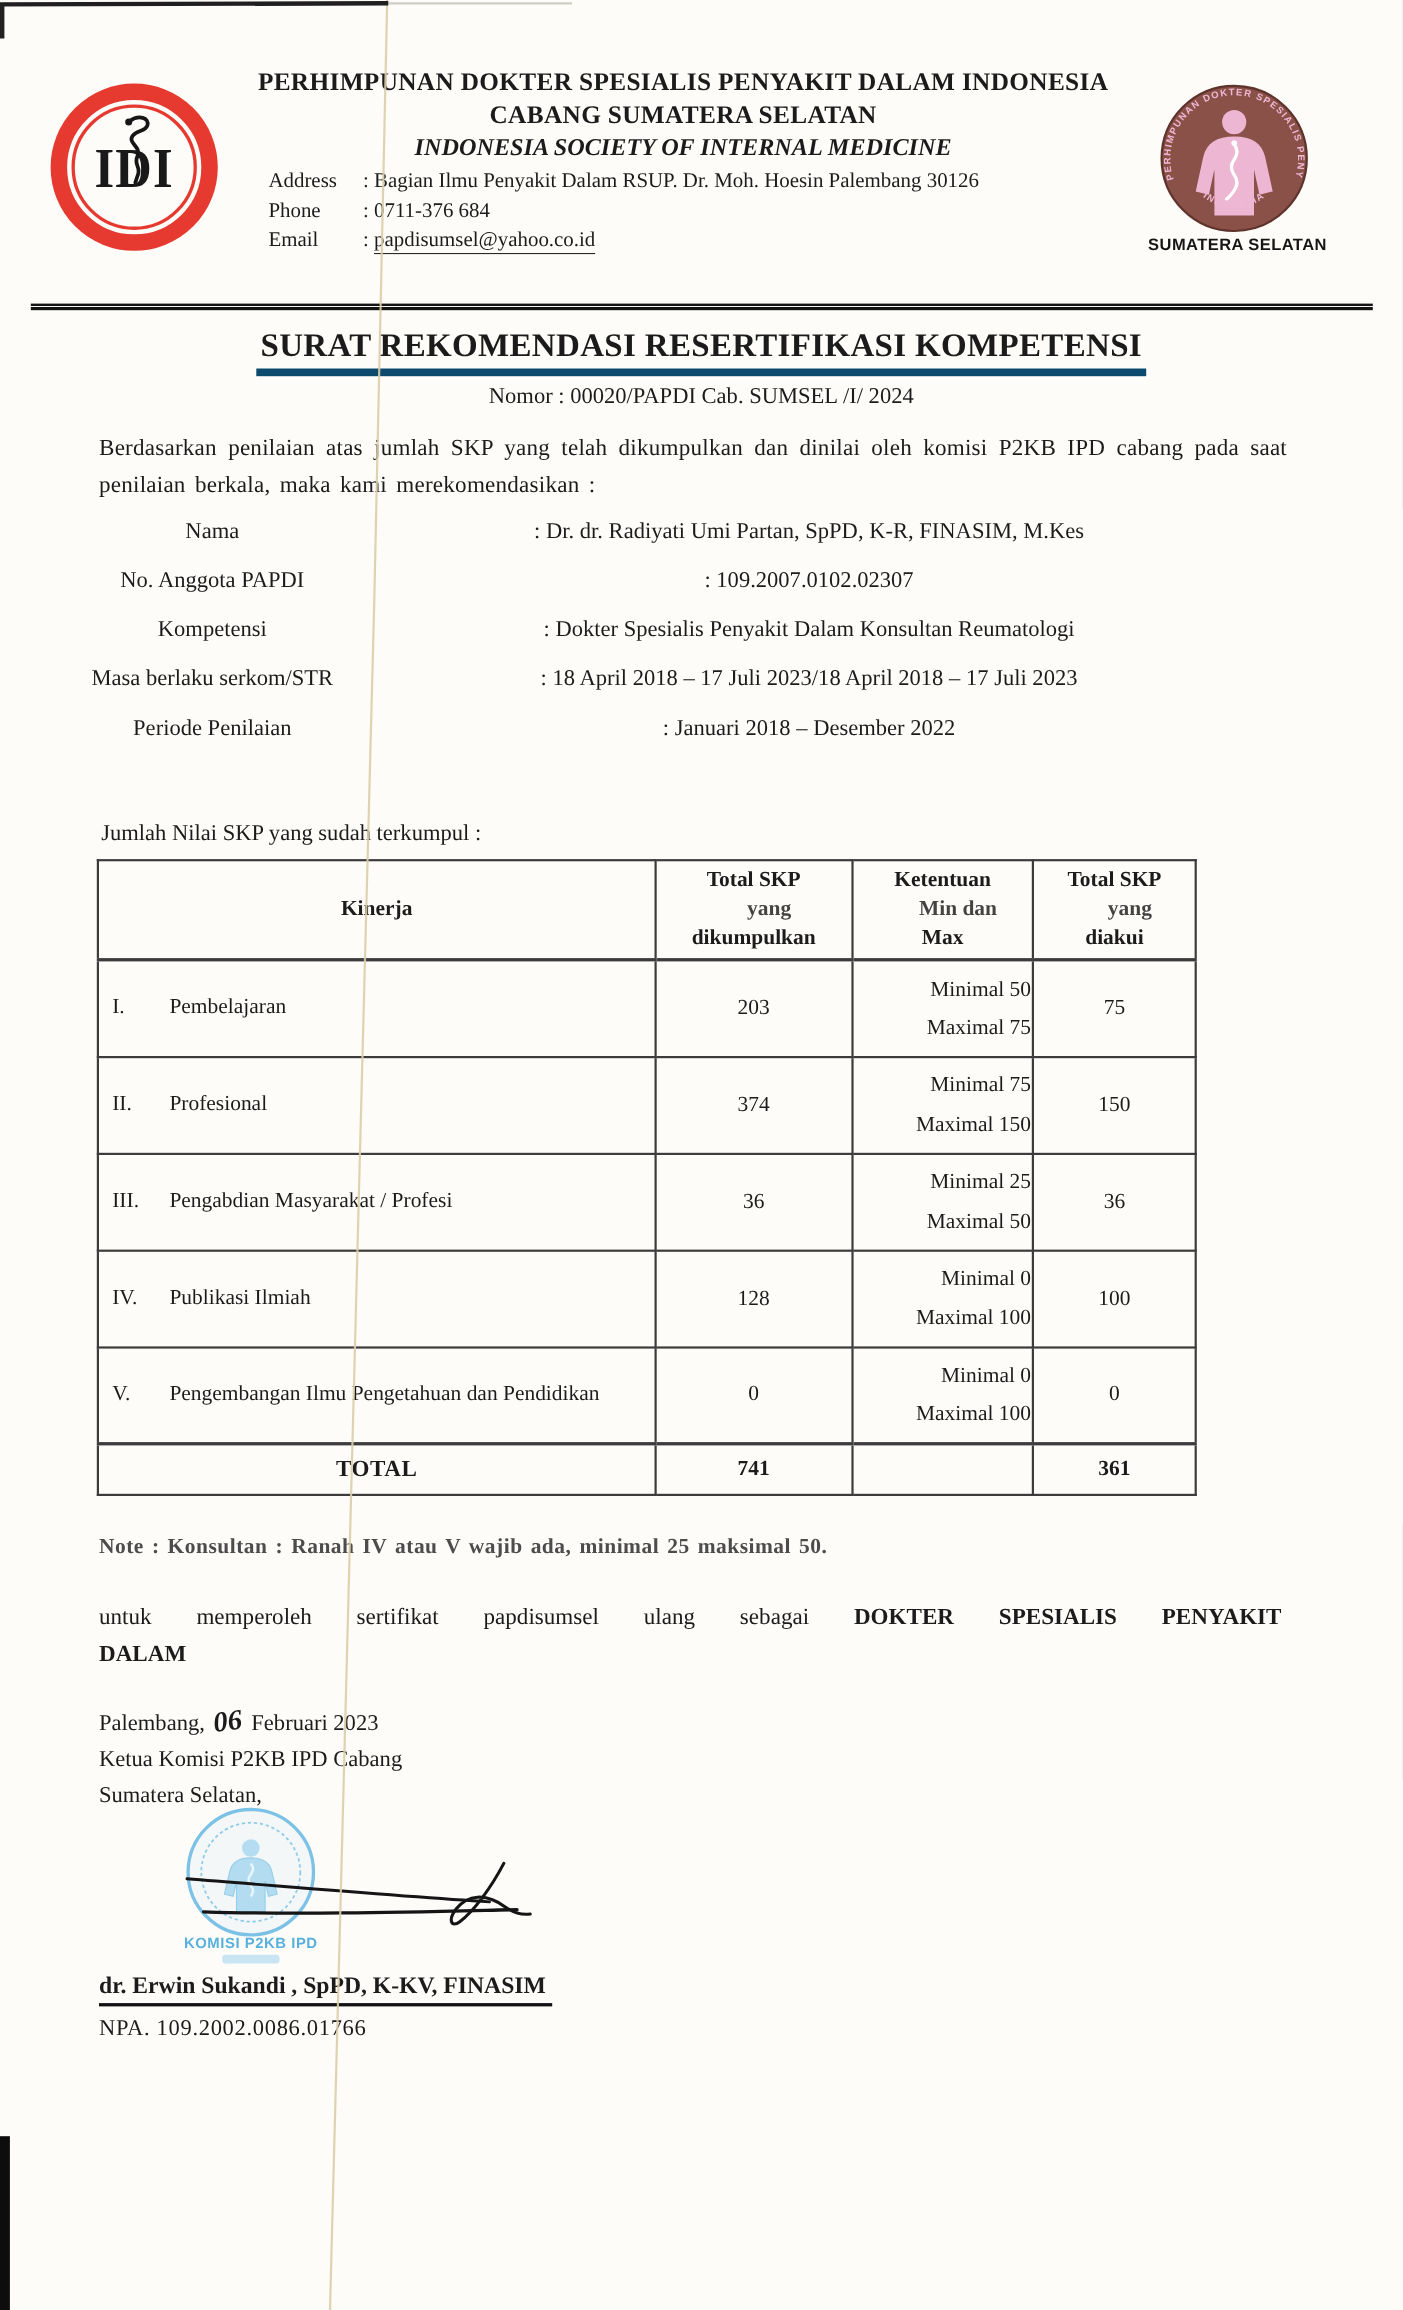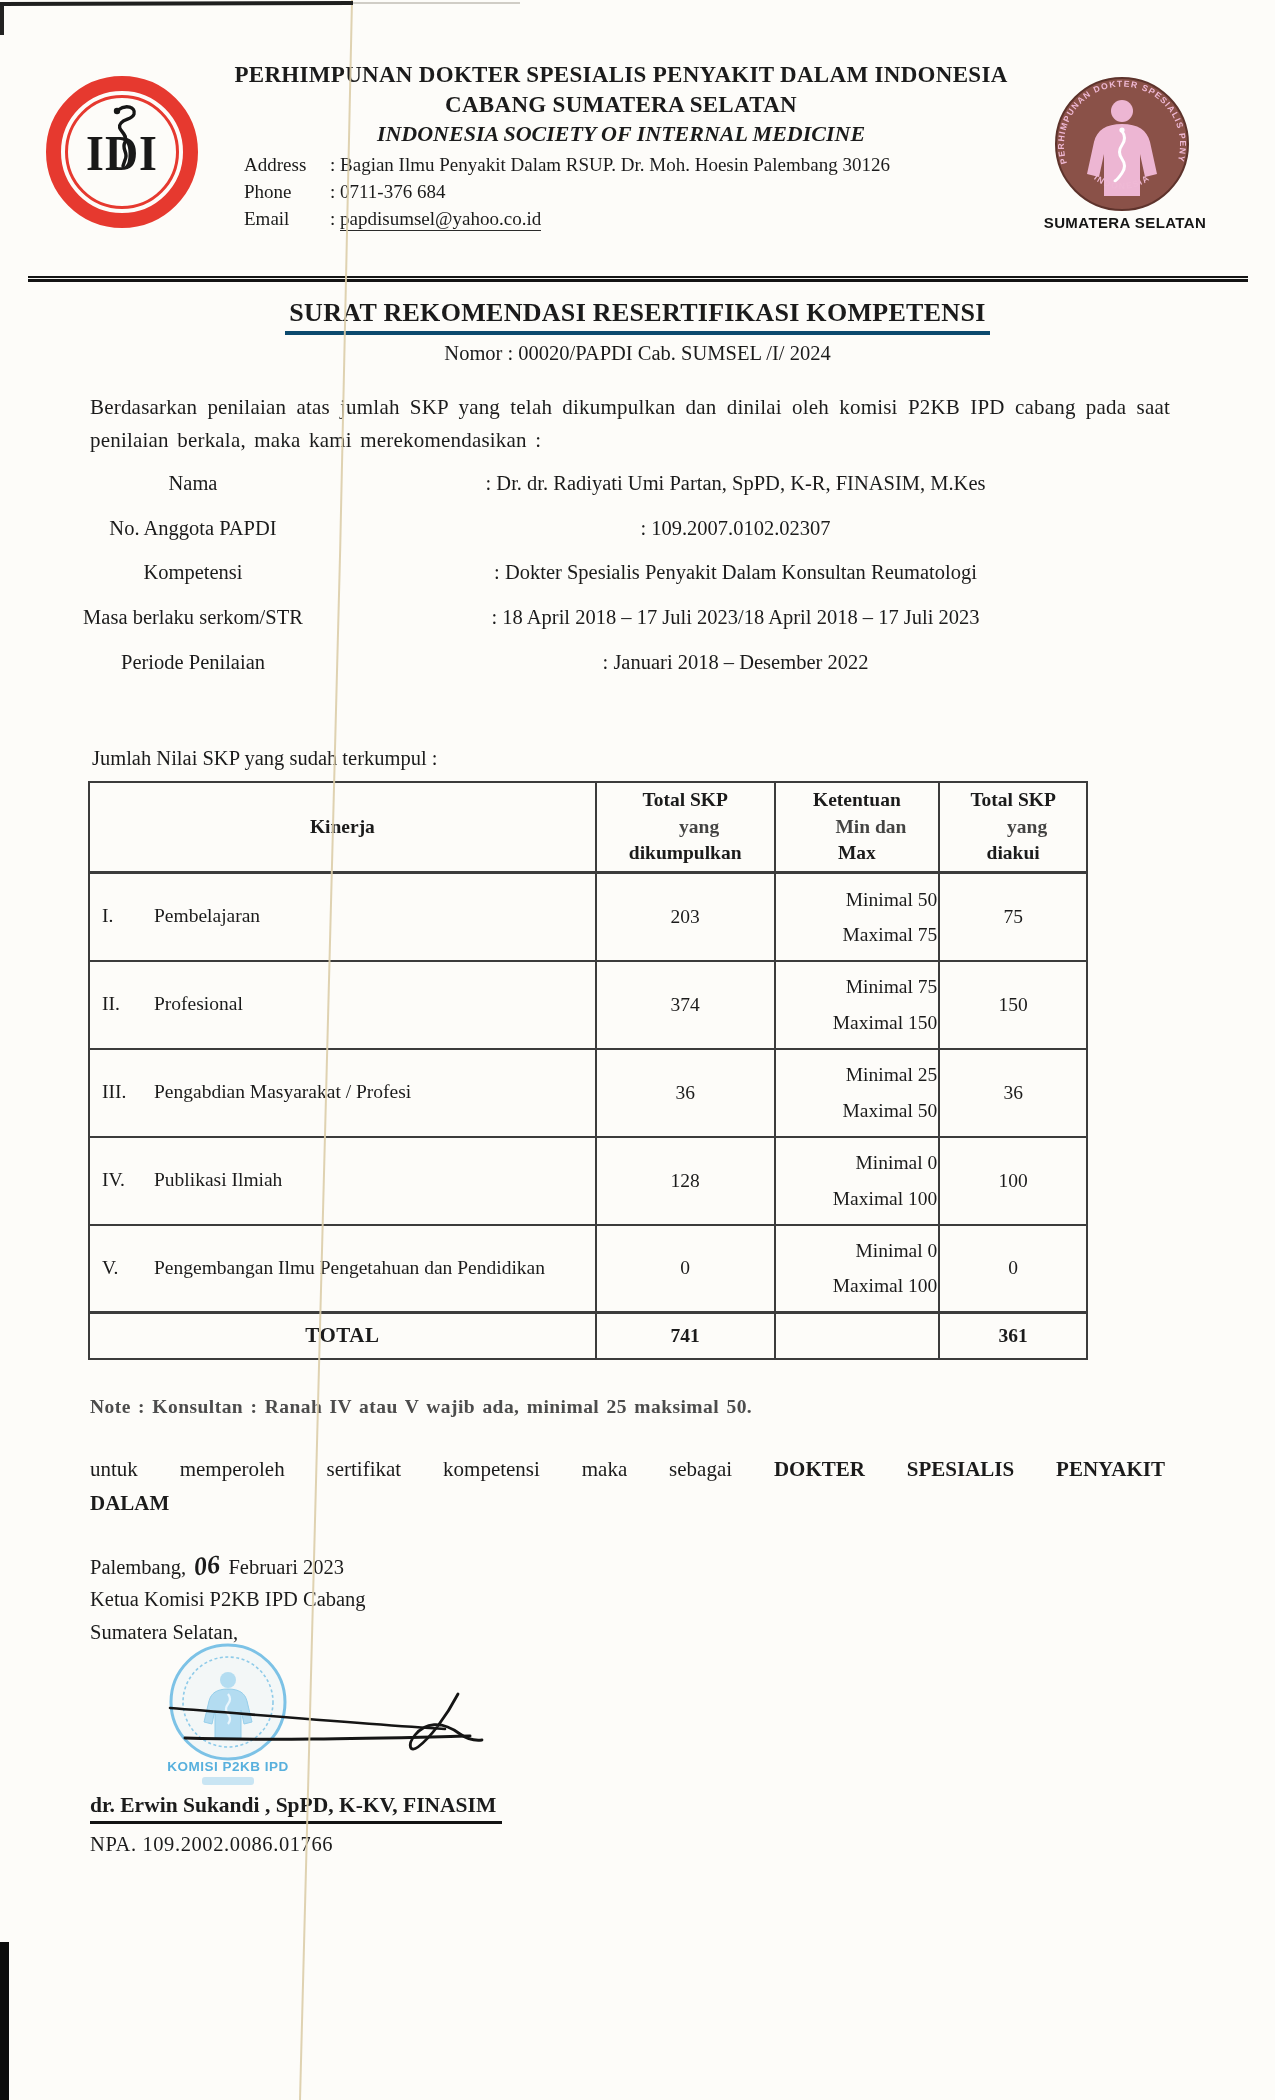--- a/index.html
+++ b/index.html
@@ -24,22 +24,22 @@
   .idi-snake{position:absolute;top:26px;left:46px;}
   
   .papdi-logo{position:absolute;top:68px;left:1040px;width:170px;height:172px;}
   .papdi-caption{position:absolute;top:214px;left:1030px;width:190px;text-align:center;
     font-family:"Liberation Sans",sans-serif;font-weight:bold;font-size:15px;letter-spacing:.4px;color:#161616;}
   
   .head-rule{position:absolute;top:276px;left:28px;width:1220px;height:6px;
     background:linear-gradient(#141414 0 2px,#f6f5f1 2px 3px,#141414 3px 6px);}
   
   .title-wrap{position:absolute;top:298px;left:0;width:1275px;text-align:center;}
-  .title-h{display:inline-block;font-size:26px;font-weight:bold;letter-spacing:.3px;
-    border-bottom:4px solid #0c4a6e;padding:0 4px 3px 4px;}
+  .title-h{display:inline-block;font-size:30px;font-weight:bold;letter-spacing:.3px;
+    border-bottom:7px solid #0c4a6e;padding:0 4px 3px 4px;}
   .title-n{margin-top:7px;font-size:20.5px;}
   
   .intro{position:absolute;top:391px;left:90px;width:1080px;font-size:21px;line-height:1.56;
     text-align:justify;word-spacing:3px;letter-spacing:.2px;}
   .fields{position:absolute;top:469px;left:81px;width:1085px;font-size:20.5px;text-align:center;}
   .field-row{display:flex;margin-bottom:15px;line-height:1.45;}
   .field-row .f-lbl{flex:0 0 224px;}
   .field-row .f-val{flex:1;}
   
   .tbl-caption{position:absolute;top:747px;left:92px;font-size:20.5px;}
@@ -261,21 +261,21 @@
         <td class="c-num">741</td>
         <td class="c-ket"></td>
         <td class="c-num">361</td>
       </tr>
     </tbody>
   </table>
 
   <div class="note">Note : Konsultan : Ranah IV atau V wajib ada, minimal 25 maksimal 50.</div>
 
   <div class="closing">
-    <span>untuk memperoleh sertifikat kompetensi maka sebagai</span>
+    <span>untuk memperoleh sertifikat papdisumsel ulang sebagai</span>
     <span class="b">DOKTER SPESIALIS PENYAKIT</span><br>
     <span class="b last">DALAM</span>
   </div>
 
   <div class="signoff">
     <div>
       <span>Palembang,</span>
       <span class="handwrite">06</span>
       <span>Februari 2023</span>
     </div>

